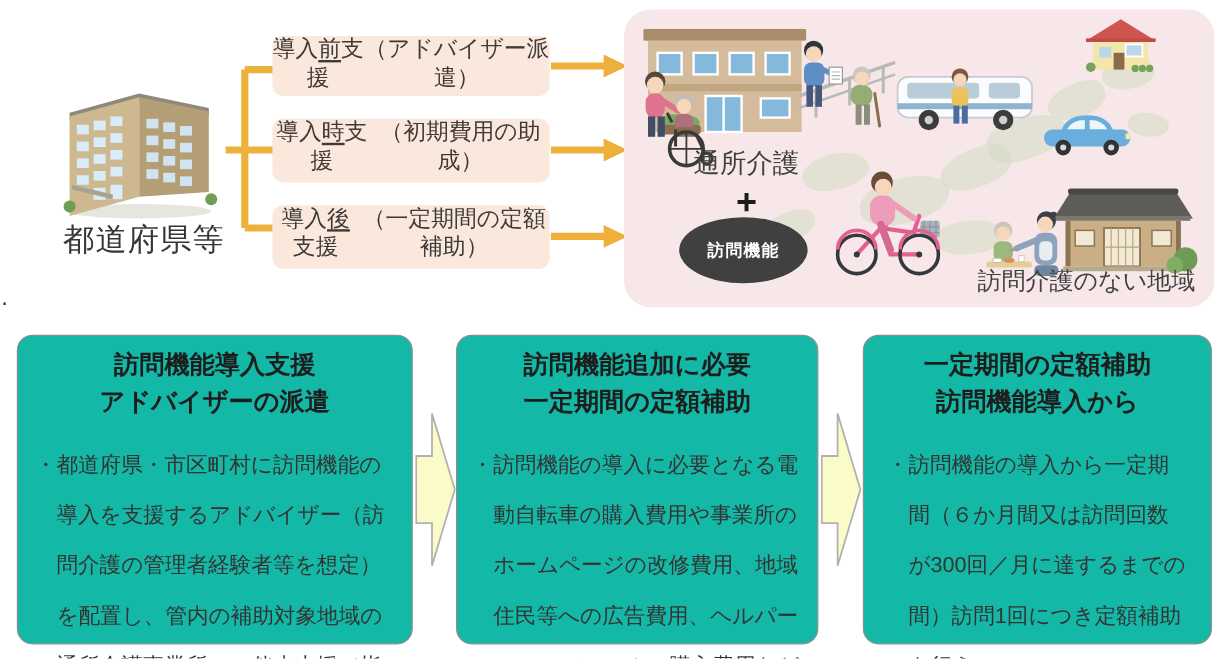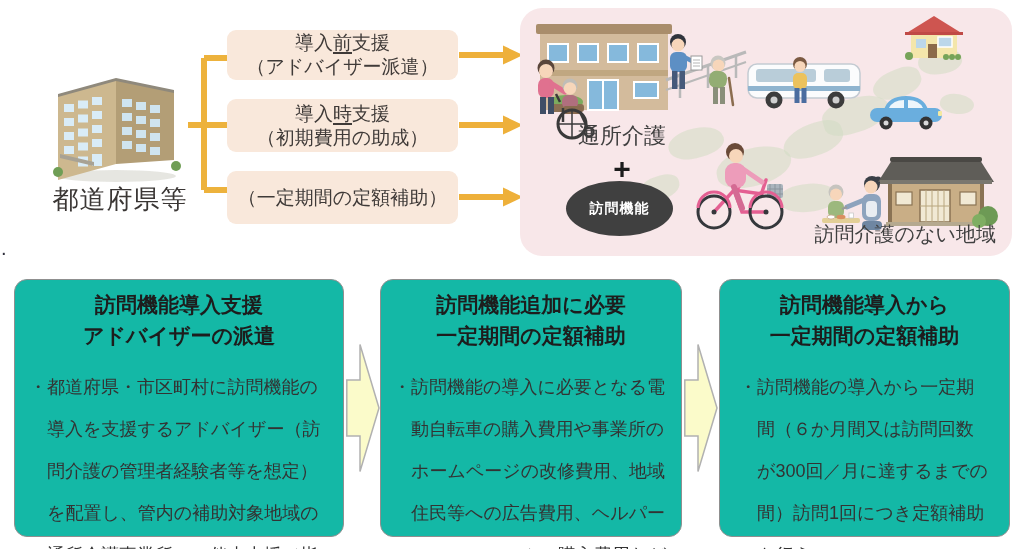--- a/index.html
+++ b/index.html
@@ -2,21 +2,21 @@
 <html><head>
 <meta charset="utf-8">
 <style>
   html,body{margin:0;padding:0;background:#fff;}
   .stage{position:relative;width:1024px;height:549px;background:#ffffff;
          font-family:"Liberation Sans","DejaVu Sans",sans-serif;overflow:hidden;}
   .abs{position:absolute;}
 
   
   .flow-box{position:absolute;left:227px;width:231px;background:#f9e8db;border-radius:9px;
-            display:flex;flex-direction:column;justify-content:center;text-align:center;
+            display:flex;flex-direction:row;justify-content:center;text-align:center;
             color:#3f3a38;font-size:19px;line-height:24px;}
   .flow-box .u{text-decoration:underline;text-underline-offset:3px;text-decoration-thickness:1.5px;}
   .src-label{position:absolute;left:36px;top:182px;width:168px;text-align:center;
              font-size:26px;color:#3a3634;letter-spacing:1px;}
   .stray{position:absolute;left:1px;top:237px;font-size:20px;color:#2d2d3a;}
 
   
   .scene{position:absolute;left:520px;top:8px;width:492px;height:248px;
          background:#f8e7e9;border-radius:22px;}
   .blob{position:absolute;background:#d2dcc3;opacity:.55;}
@@ -90,20 +90,21 @@
 
   <div class="flow-box" style="top:30px;height:50px">
     <div><span>導入</span><span class="u">前</span><span>支援</span></div>
     <div>（アドバイザー派遣）</div>
   </div>
   <div class="flow-box" style="top:99px;height:53px">
     <div><span>導入</span><span class="u">時</span><span>支援</span></div>
     <div>（初期費用の助成）</div>
   </div>
   <div class="flow-box" style="top:171px;height:53px">
+    <div><span>導入</span><span class="u">後</span><span>支援</span></div>
     <div>（一定期間の定額補助）</div>
   </div>
 
   <svg class="abs" style="left:459px;top:45px" width="64" height="20" viewBox="0 0 64 20">
     <line x1="0" y1="10" x2="46" y2="10" stroke="#eeb03a" stroke-width="6"></line>
       <polygon points="44,0.5 64,10 44,19.5" fill="#eeb03a"></polygon>
   </svg>
   <svg class="abs" style="left:459px;top:115px" width="64" height="20" viewBox="0 0 64 20">
     <line x1="0" y1="10" x2="46" y2="10" stroke="#eeb03a" stroke-width="6"></line>
       <polygon points="44,0.5 64,10 44,19.5" fill="#eeb03a"></polygon>
@@ -314,19 +315,19 @@
     </div>
     <p class="detail-body" style="padding:0 12px 0 30px">・訪問機能の導入に必要となる電動自転車の購入費用や事業所のホームページの改修費用、地域住民等への広告費用、ヘルパーのユニフォームの購入費用など初期費用の財政支援を行う。</p>
   </div>
 
   <svg class="abs" style="left:684px;top:343px" width="34" height="130" viewBox="0 0 34 130">
     <polygon points="0.8,37 14,37 14,1.5 33,65 14,128.5 14,93 0.8,93" fill="#fbfbca" stroke="#b1b1b1" stroke-width="1.5"></polygon>
   </svg>
 
   <div class="detail-box" style="left:719px;width:291px">
     <div class="detail-title">
+      <div>一定期間の定額補助</div>
       <div>訪問機能導入から</div>
-      <div>一定期間の定額補助</div>
     </div>
     <p class="detail-body" style="padding:0 19px 0 37px">・訪問機能の導入から一定期間（６か月間又は訪問回数が300回／月に達するまでの間）訪問1回につき定額補助を行う。</p>
   </div>
 
 </div>
 
 </body></html>

